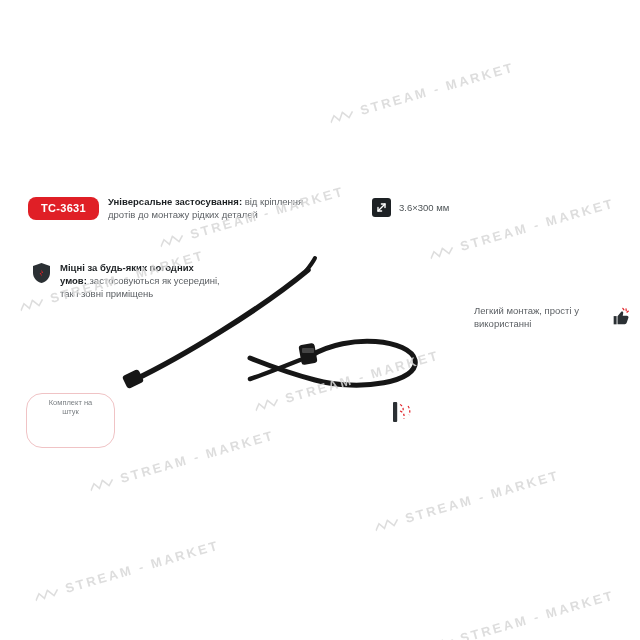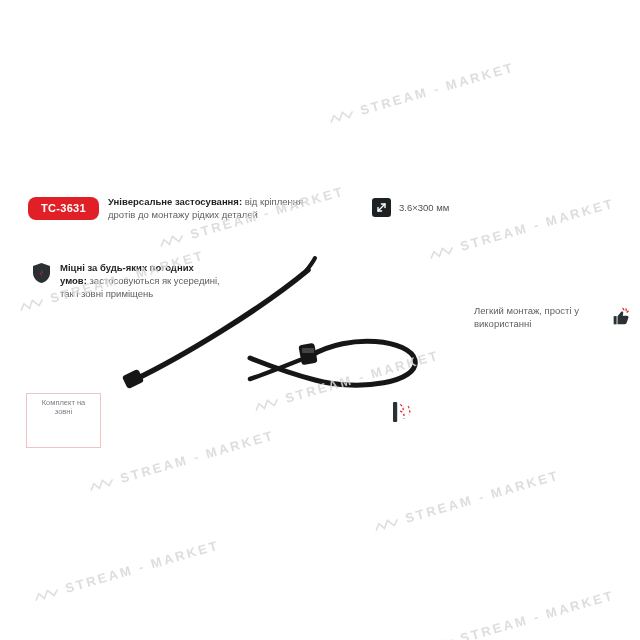--- a/index.html
+++ b/index.html
@@ -142,24 +142,24 @@
 
   
   .f-nylon { left: 392px; top: 400px; }
   .f-nylon .txt { max-width: 180px; }
 
   
   .qty-box {
     position: absolute;
     left: 26px;
     top: 393px;
-    width: 75px;
+    width: 89px;
     height: 55px;
     border: 1px solid #f0c3c5;
-    border-radius: 0;
+    border-radius: 16px;
     text-align: center;
     z-index: 25;
     padding-top: 5px;
     box-sizing: border-box;
   }
   .qty-box .kit {
     font-size: 7.5px;
     color: #7a7f83;
     line-height: 1;
     margin-bottom: 1px;
@@ -256,21 +256,21 @@
         <rect x="1" y="2" width="4.2" height="20" rx="1" fill="#2b3034"></rect>
         <path d="M8 4.5 q4 2 3 7" stroke="#e01f26" stroke-width="1.2" fill="none" stroke-dasharray="2.4 2.2"></path>
         <path d="M8 11 q5 1.5 4 8" stroke="#e01f26" stroke-width="1.2" fill="none" stroke-dasharray="2.4 2.2"></path>
         <path d="M16 6 q3 4 1 9" stroke="#e01f26" stroke-width="1.2" fill="none" stroke-dasharray="2.4 2.2"></path>
       </svg>
     </span>
   </div>
 
   <div class="qty-box">
     <div class="kit">Комплект на</div>
-    <div class="unit">зовні</div>
+    <div class="unit">штук</div>
   </div>
 
   <div class="watermarks">
     <div class="wm wm-a">
       <span class="zig">
         <svg width="26" height="10" viewBox="0 0 26 10">
             <path d="M0 8 L5 2 L9 8 L14 1 L19 8 L24 3" stroke="#d8d8d8" stroke-width="1.6" fill="none"></path>
           </svg>
       </span><span>STREAM - MARKET</span>
     </div>

